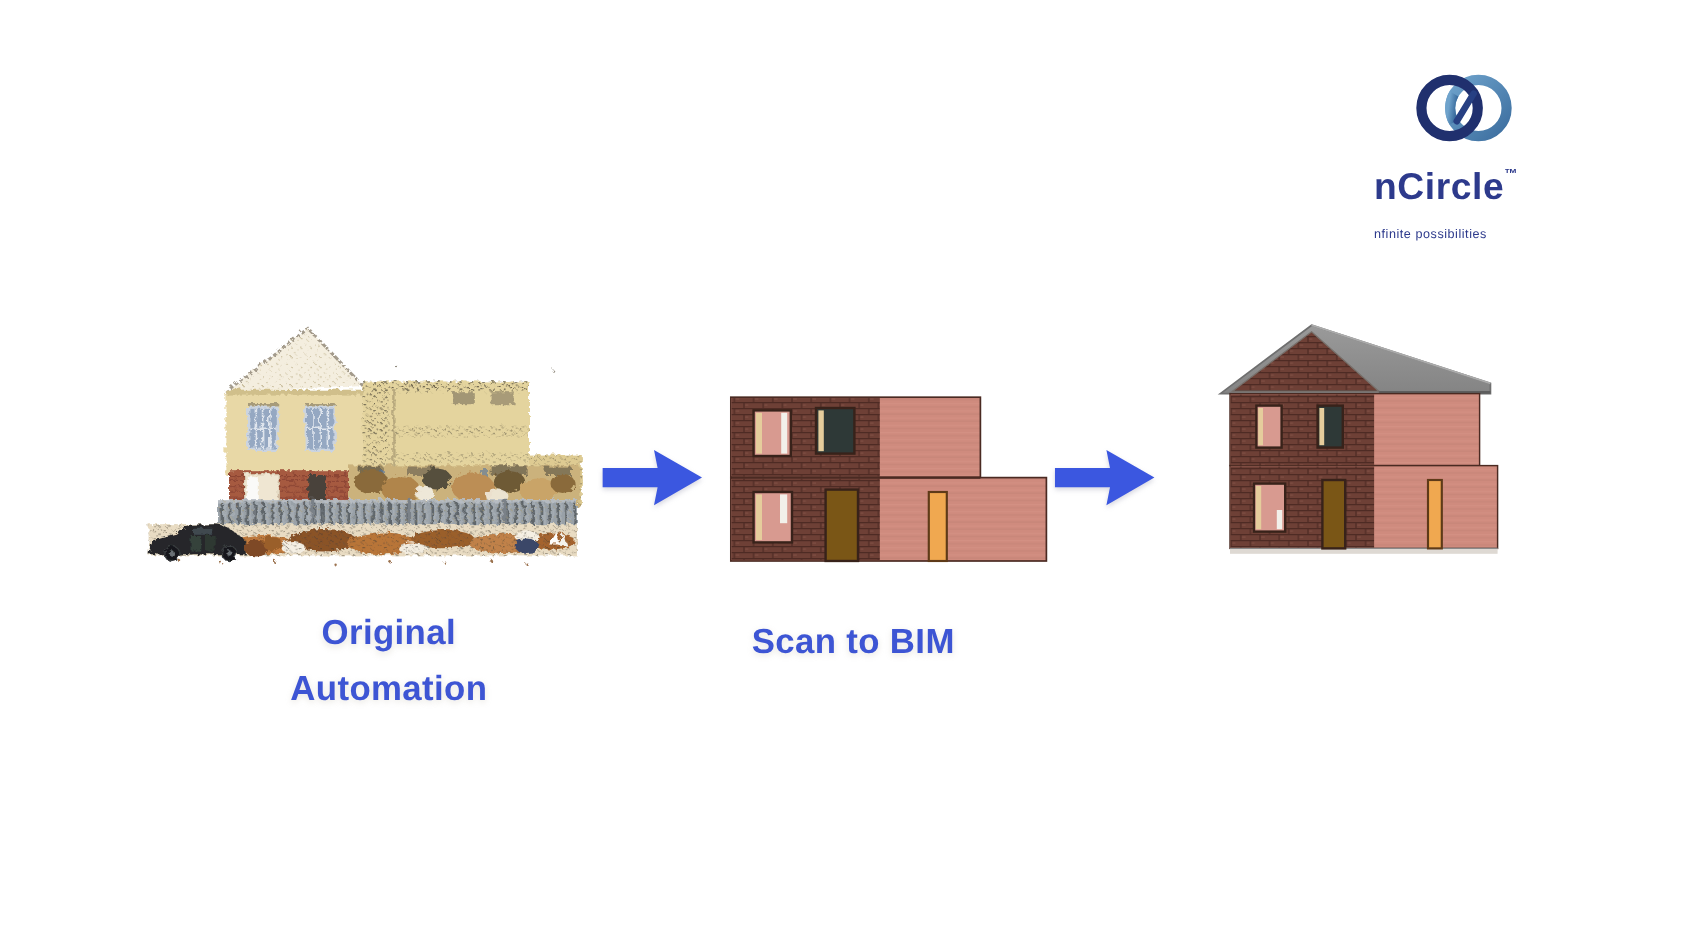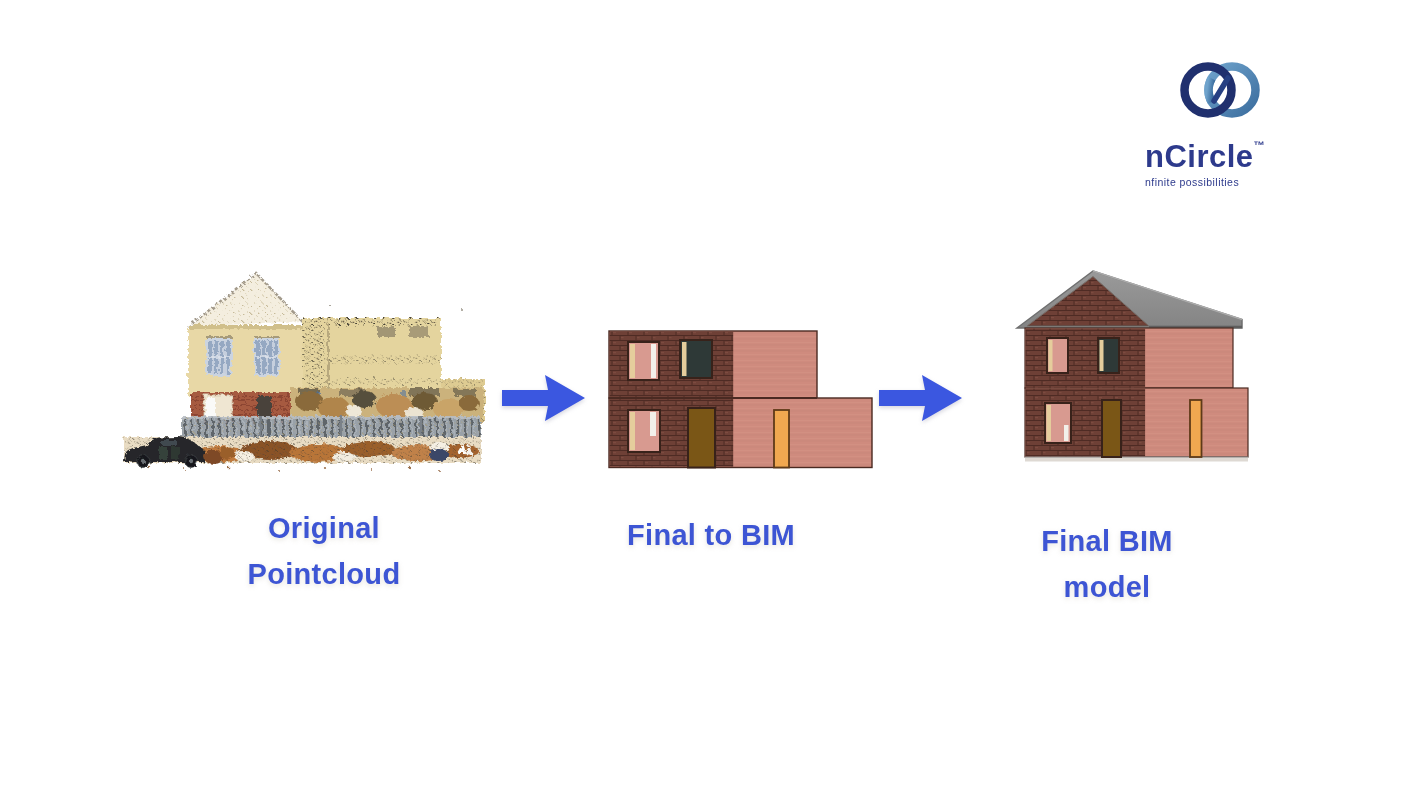--- a/index.html
+++ b/index.html
@@ -13,21 +13,21 @@
   .step-label span{display:block;}
   
   .arrow svg{display:block;filter:drop-shadow(0 2px 2px rgba(120,120,150,.30));}
   
   .logo-wrap{position:absolute;left:1145px;top:54px;width:150px;text-align:left;}
   .logo-mark{display:block;margin:0 auto;}
   .brand{color:var(--logo-text,#2D3A8C);font-size:31px;font-weight:600;letter-spacing:.5px;
          line-height:34px;}
   .brand sup{font-size:11px;font-weight:700;vertical-align:18px;letter-spacing:0;}
   .tagline{color:var(--logo-text,#2D3A8C);font-size:10.5px;font-weight:500;letter-spacing:.45px;
-           margin-top:2px;}
+           margin-top:16px;}
 </style>
 </head>
 <body>
 
 <div class="stage">
 
   <svg width="0" height="0" style="position:absolute">
     <defs>
       <pattern id="brickD" width="16" height="10" patternUnits="userSpaceOnUse">
         <rect width="16" height="10" fill="#6E4036"></rect>
@@ -255,25 +255,21 @@
       <rect x="31" y="138" width="26" height="40" fill="#D89A90" stroke="#38221A" stroke-width="2"></rect>
       <rect x="32.5" y="140" width="4.5" height="36" fill="#E5CD9C"></rect>
       <rect x="50" y="160" width="4.5" height="16" fill="#F2F0EA"></rect>
     </g>
     <rect x="88" y="135" width="19" height="57" fill="#7A5616" stroke="#38221A" stroke-width="2"></rect>
     <rect x="176" y="135" width="11.5" height="57" fill="#F0A850" stroke="#5E3A18" stroke-width="1.8"></rect>
   </svg>
 
   <div class="step-label" style="left:174px;top:505px;width:300px">
     <span>Original</span>
-    <span>Pointcloud</span>
+    <span>Automation</span>
   </div>
 
   <div class="step-label" style="left:561px;top:513px;width:300px;line-height:45px">
-    <span>Final to BIM</span>
-  </div>
-
-  <div class="step-label" style="left:957px;top:518px;width:300px">
-    <span>Final BIM</span>
-    <span>model</span>
-  </div>
+    <span>Scan to BIM</span>
+  </div>
+
 
 </div>
 
 </body></html>

